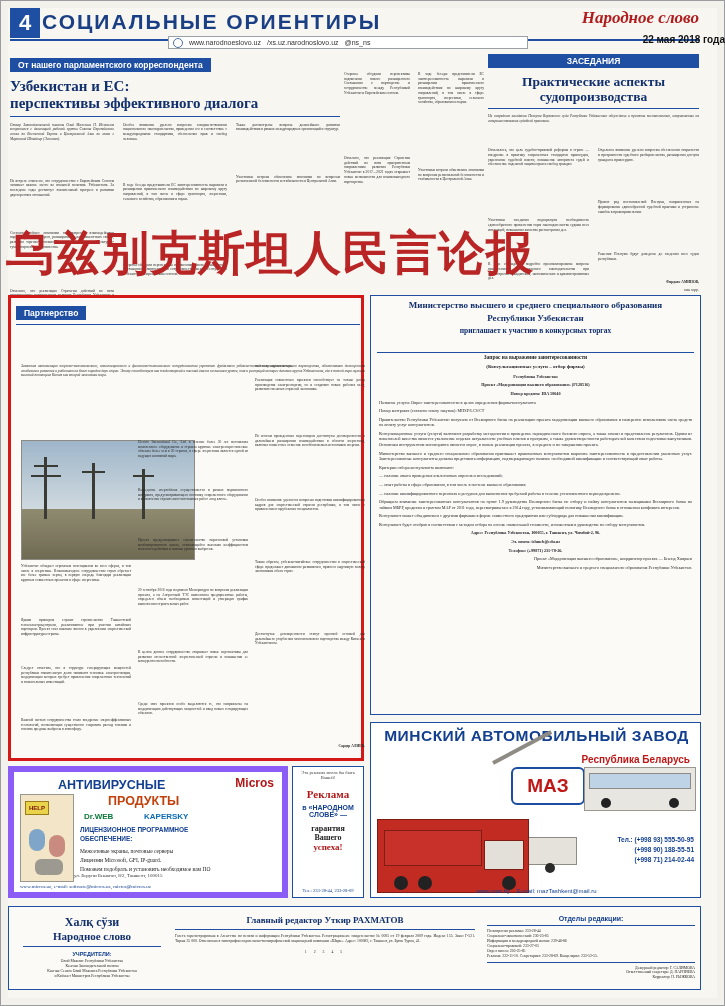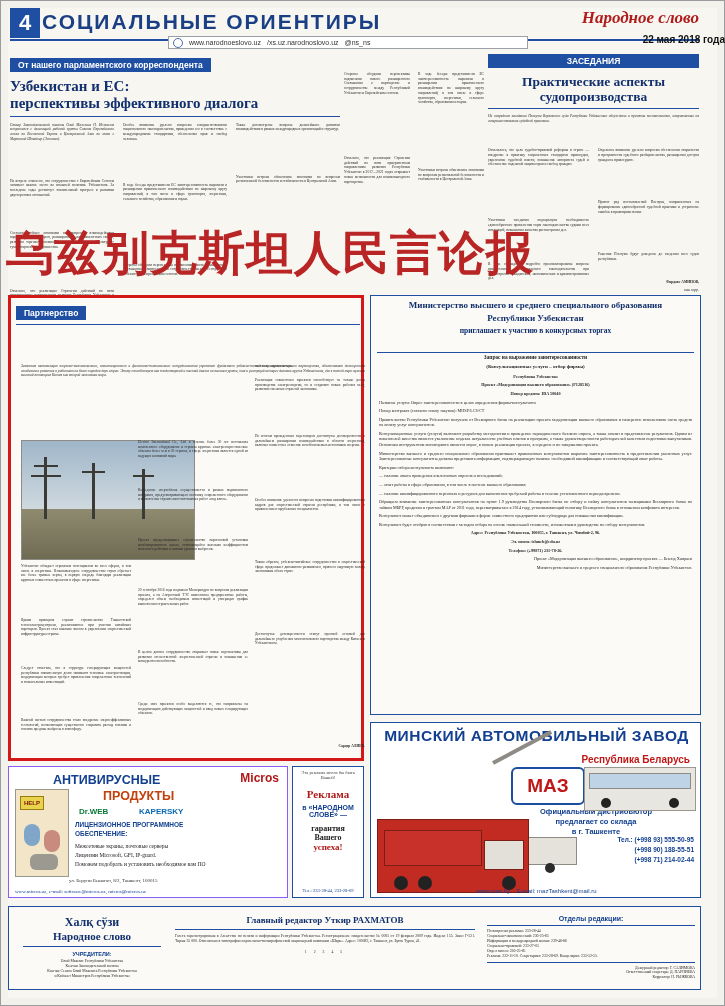--- a/index.html
+++ b/index.html
@@ -102,21 +102,21 @@
     position:absolute;right:6px;top:112px;width:120px;text-align:right;
     font-family:"Liberation Sans", sans-serif;font-size:6.5px;color:#123f8f;font-weight:bold;line-height:1.5;
   }
   #maz .web{
     position:absolute;left:0;bottom:3px;width:331px;text-align:center;
     font-family:"Liberation Sans", sans-serif;font-size:6px;color:#123f8f;
   }
   
   #anti{
     position:absolute;left:8px;top:766px;width:280px;height:132px;background:#fff;
-    border:1px solid #8b5cf6;box-sizing:border-box;overflow:hidden;
+    border:6px solid #8b5cf6;box-sizing:border-box;overflow:hidden;
   }
   
   #rek{
     position:absolute;left:292px;top:766px;width:72px;height:132px;background:#fff;
     border:1px solid #1b4da0;box-sizing:border-box;overflow:hidden;text-align:center;
   }
   
   #foot{
     position:absolute;left:8px;top:906px;width:693px;height:84px;background:#fbfaf6;
     border:1px solid #1f4fa3;box-sizing:border-box;
@@ -278,25 +278,20 @@
       <p class="c">Телефон: (+99871) 231-78-26.</p>
       <p style="text-align:right;">Проект «Модернизация высшего образования», координатор проекта — Бекзод Хамраев</p>
       <p style="text-align:right;">Министерство высшего и среднего специального образования Республики Узбекистан.</p>
     </div>
   </div>
 
   <div id="maz">
     <div class="title">МИНСКИЙ АВТОМОБИЛЬНЫЙ ЗАВОД</div>
     <div class="sub">Республика Беларусь</div>
     <div class="logo">МАЗ</div>
-    <div class="dist">
-      <div>Официальный дистрибьютор</div>
-      <div>предлагает со склада</div>
-      <div>в г. Ташкенте</div>
-    </div>
     <div class="phones">
       <div>Тел.: (+998 93) 555-50-95</div>
       <div>(+998 90) 188-55-51</div>
       <div>(+998 71) 214-02-44</div>
     </div>
 
     <div class="crane">
       <div style="position:absolute;left:8px;top:86px;width:84px;height:26px;background:#e4e2db;border:1px solid #8d8b84;"></div>
       <div style="position:absolute;left:10px;top:10px;width:66px;height:4px;background:#8d8b84;transform:rotate(-28deg);transform-origin:left center;"></div>
       <div style="position:absolute;left:12px;top:112px;width:10px;height:10px;border-radius:50%;background:#2b2b2b;"></div>

